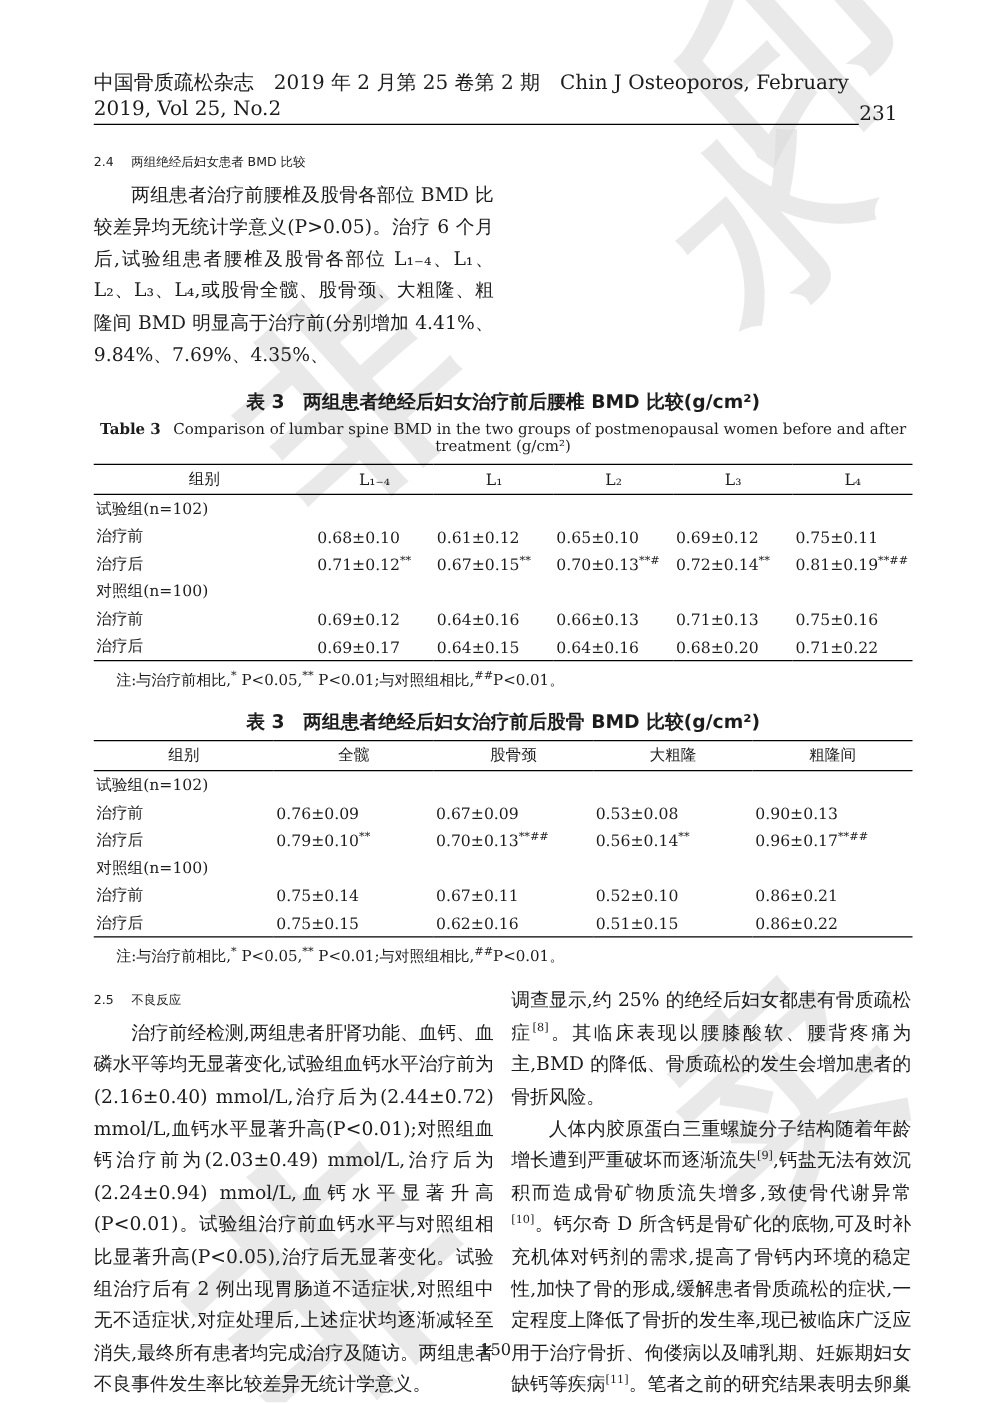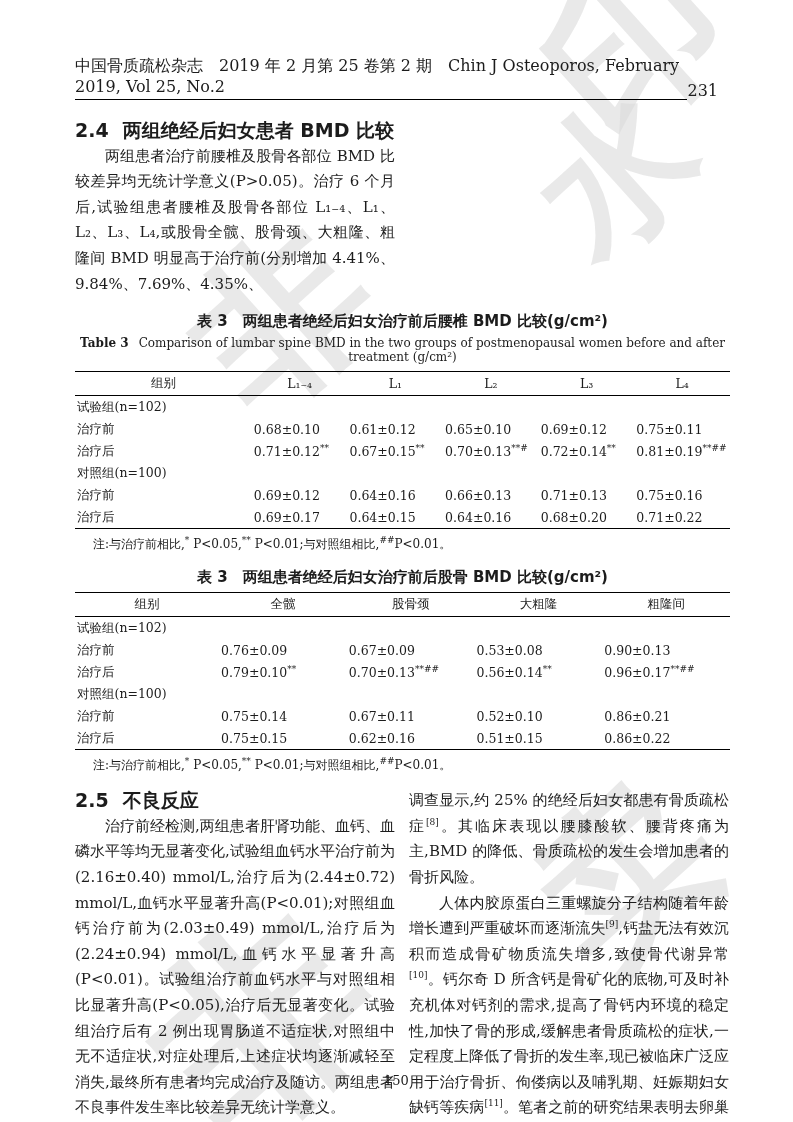--- a/index.html
+++ b/index.html
@@ -15,21 +15,21 @@
   .wm4{left:540px;top:788px;font-size:172px;}
   .wm5{left:158px;top:918px;font-size:208px;}
   
   .content{position:relative;z-index:1;padding:56px 63px 0 75px;}
   .page-header{display:flex;justify-content:space-between;align-items:flex-end;
                font-size:16px;}
   .journal-line{border-bottom:1px solid #000;padding-bottom:3px;}
   .page-no{padding-right:12px;}
   .two-col{display:flex;gap:14px;margin-top:18px;}
   .col{width:320px;font-size:15px;line-height:25.6px;text-align:justify;}
-  .sec-head{font-weight:bold;font-family:"DejaVu Sans",sans-serif;font-size:19px;}
+  .sec-head{font-weight:normal;font-family:"DejaVu Sans",sans-serif;font-size:10px;}
   .sec-head .num{margin-right:14px;}
   .indent{text-indent:2em;}
   p{margin:0;}
   sup{font-size:9px;line-height:0;}
   
   .table-block{margin-top:15px;}
   .cap-cn{text-align:center;font-weight:bold;font-family:"DejaVu Sans",sans-serif;
           font-size:15px;margin-bottom:5px;}
   .cap-en{text-align:center;font-size:12px;margin-bottom:7px;}
   .cap-en .lbl{font-weight:bold;margin-right:10px;}

